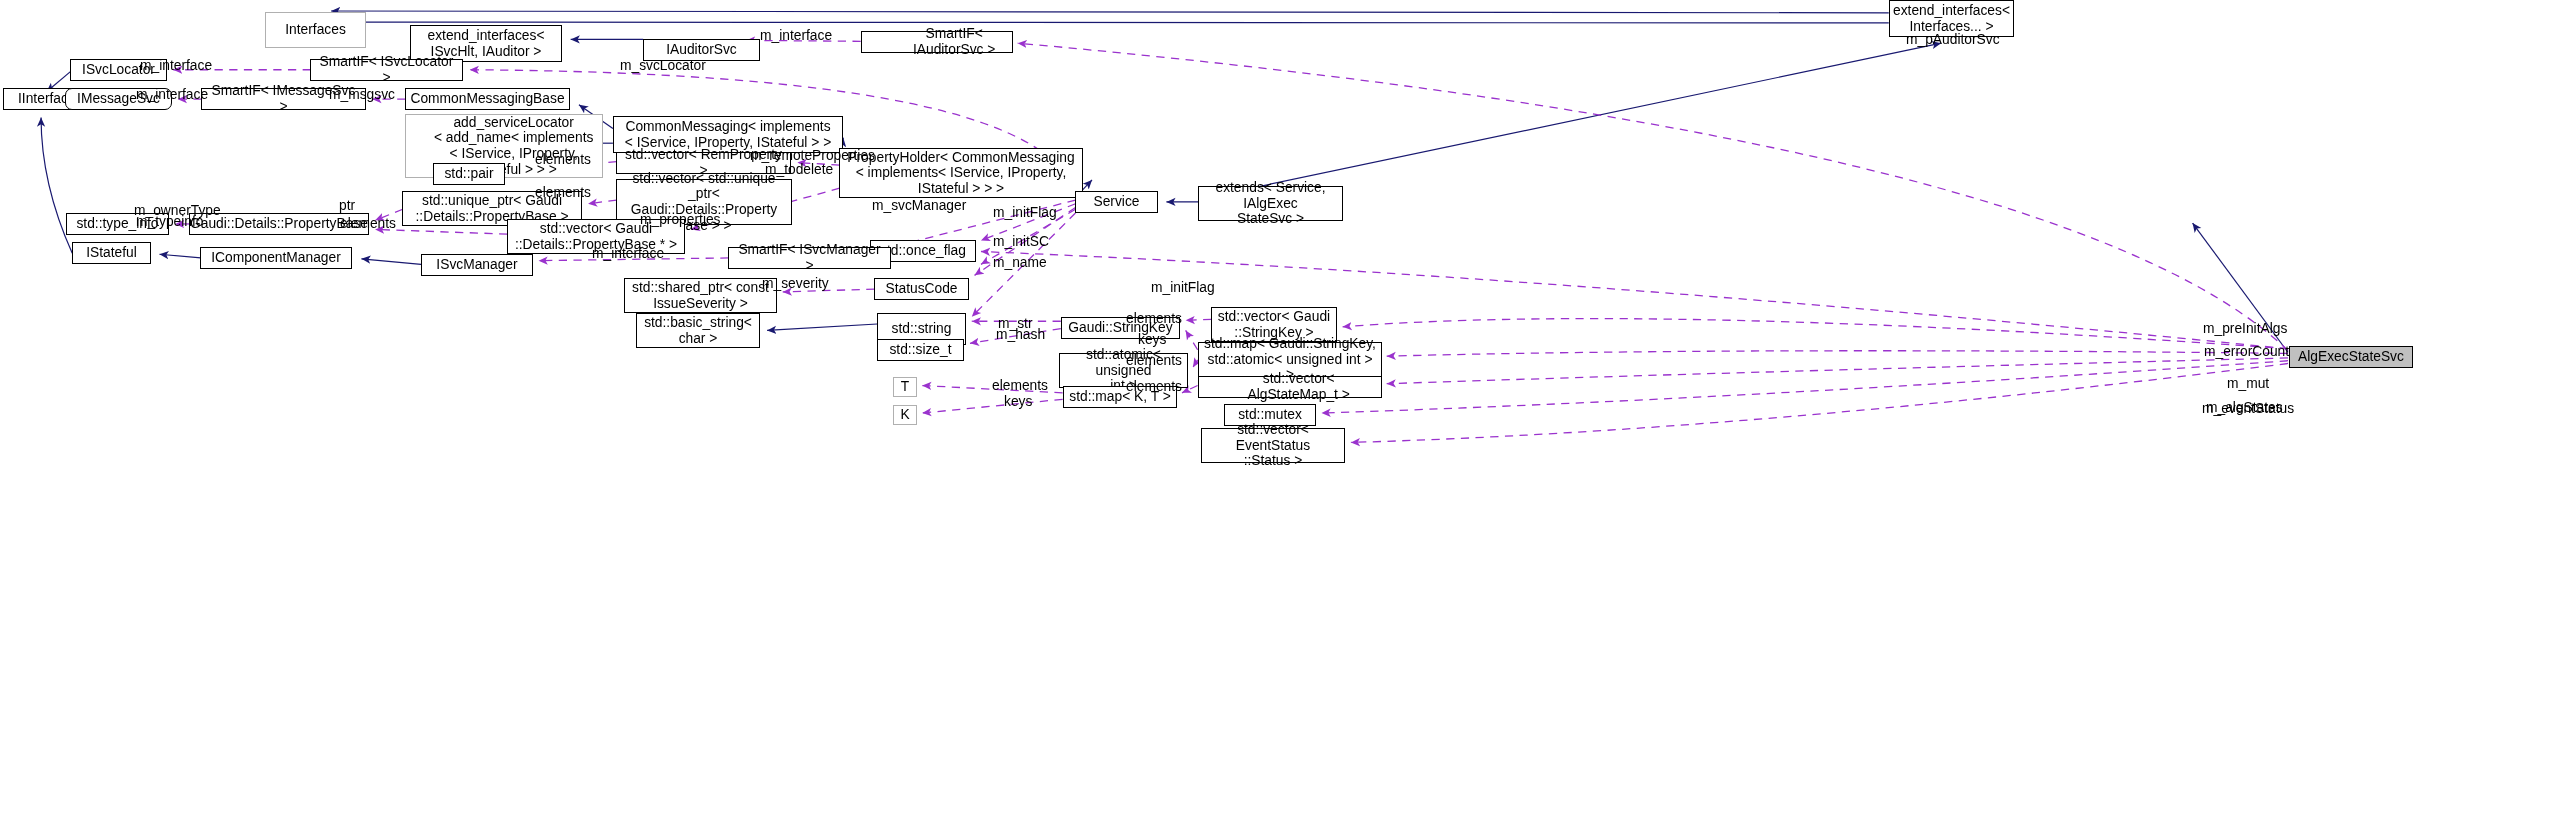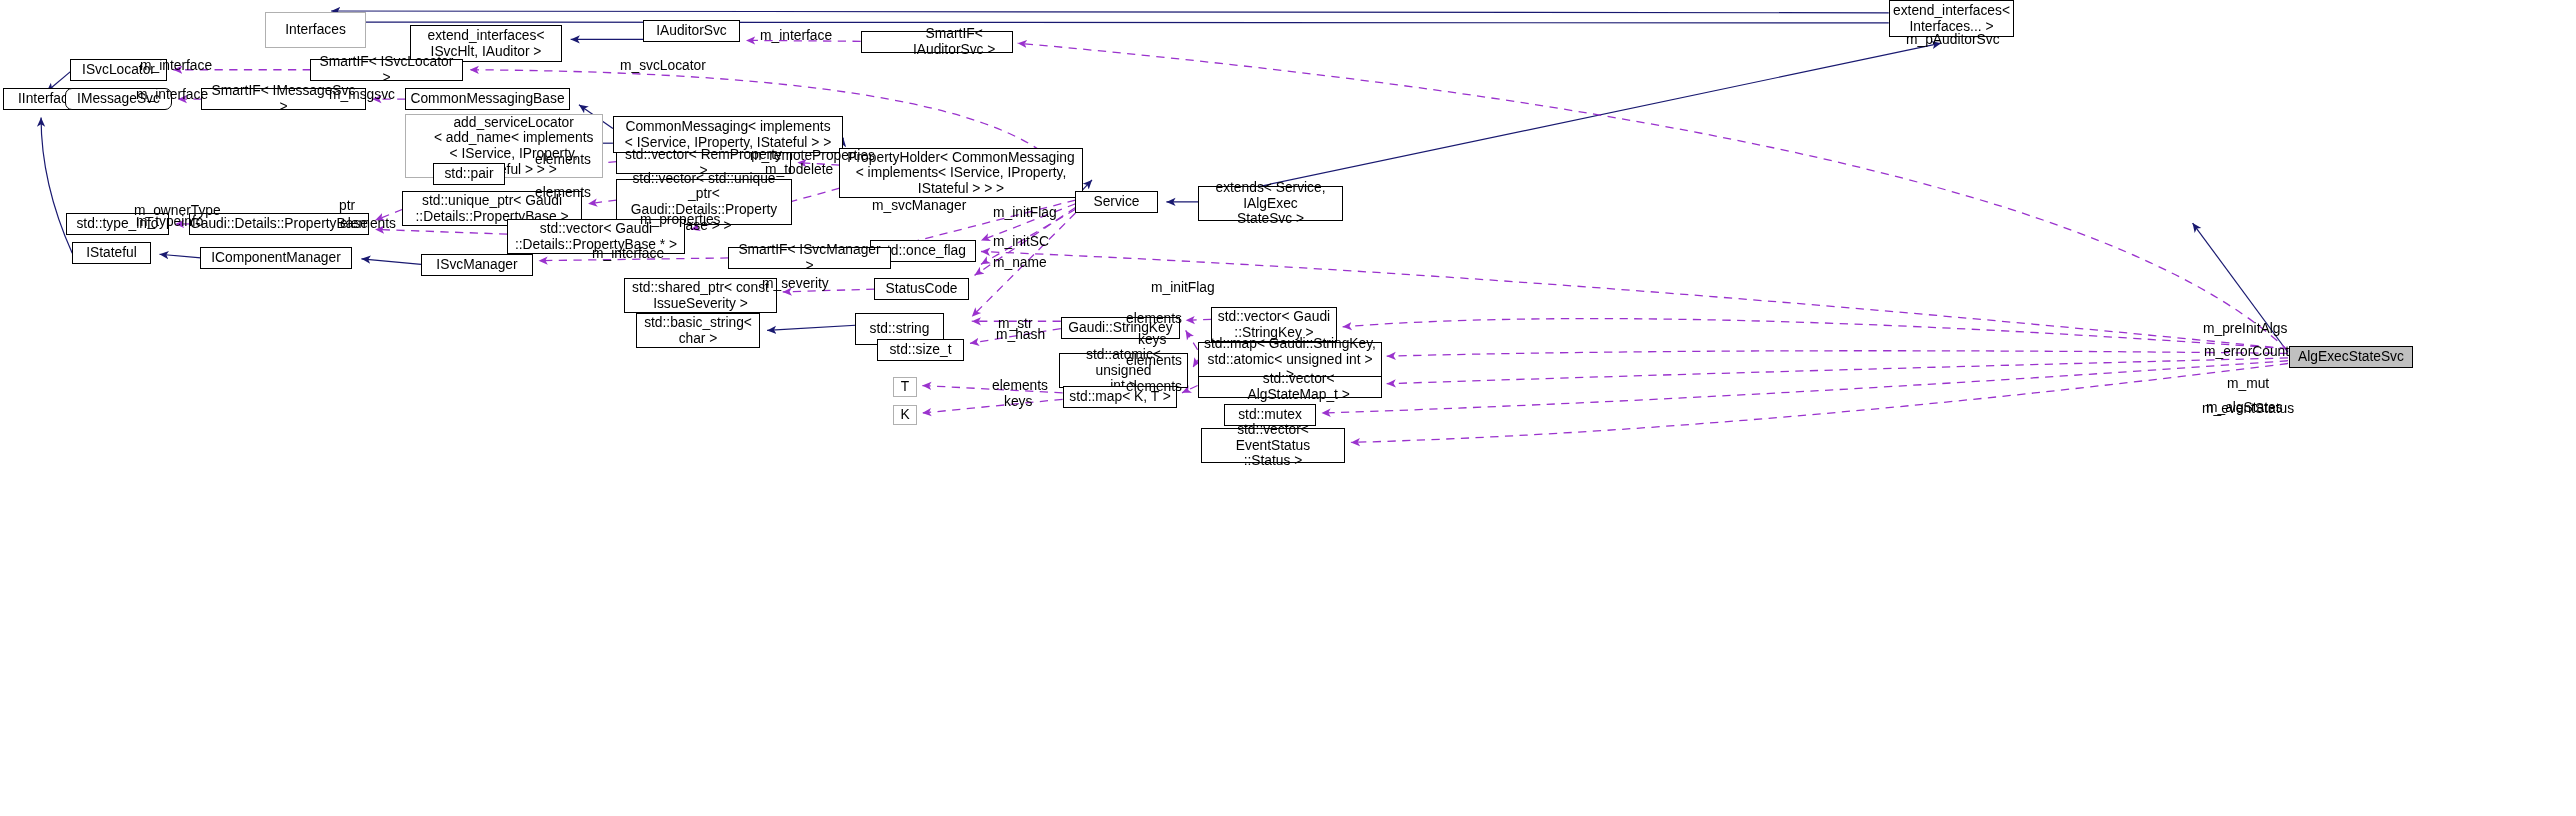--- a/index.html
+++ b/index.html
@@ -166,21 +166,21 @@
       <path d="M2492,396 Q1900,470 1471,482"></path>
     </g>
   </svg>
 
   <div id="nodes-layer">
       <div class="node faded" style="left: 221px; top: 12px; width: 101px; height: 36px; margin-left: 44px;">Interfaces</div>
       <div class="node" style="left: 1889px; top: 0px; width: 125px; height: 37px;">extend_interfaces&lt;
 Interfaces... &gt;</div>
       <div class="node" style="left: 410px; top: 25px; width: 152px; height: 37px;">extend_interfaces&lt;
 ISvcHlt, IAuditor &gt;</div>
-      <div class="node" style="left: 643px; top: 20px; width: 97px; height: 22px;">IAuditorSvc</div>
+      <div class="node" style="left: 643px; top: 39px; width: 117px; height: 22px;">IAuditorSvc</div>
       <div class="node" style="left: 861px; top: 31px; width: 152px; height: 22px; padding-left: 38px;">SmartIF&lt; IAuditorSvc &gt;</div>
       <div class="node" style="left: 70px; top: 59px; width: 97px; height: 22px;">ISvcLocator</div>
       <div class="node" style="left: 310px; top: 59px; width: 153px; height: 22px;">SmartIF&lt; ISvcLocator &gt;</div>
       <div class="node" style="left: 2.8px; top: 88px; width: 88px; height: 22px;">IInterface</div>
       <div class="node" style="left: 65px; top: 88px; width: 107px; height: 22px; border-radius: 7px;">IMessageSvc</div>
       <div class="node" style="left: 201px; top: 88px; width: 165px; height: 22px;">SmartIF&lt; IMessageSvc &gt;</div>
       <div class="node" style="left: 405px; top: 88px; width: 165px; height: 22px;">CommonMessagingBase</div>
       <div class="node faded" style="left: 405px; top: 114px; width: 198px; height: 64px; padding-left: 23px;">add_serviceLocator
 &lt; add_name&lt; implements
 &lt; IService, IProperty,
@@ -209,21 +209,21 @@
       <div class="node" style="left: 870px; top: 240px; width: 106px; height: 22px;">std::once_flag</div>
       <div class="node" style="left: 421px; top: 254px; width: 112px; height: 22px;">ISvcManager</div>
       <div class="node" style="left: 728px; top: 247px; width: 163px; height: 22px;">SmartIF&lt; ISvcManager &gt;</div>
       <div class="node" style="left: 874px; top: 278px; width: 95px; height: 22px;">StatusCode</div>
       <div class="node" style="left: 624px; top: 278px; width: 153px; height: 35px;">std::shared_ptr&lt; const
 IssueSeverity &gt;</div>
       <div class="node" style="left: 1211px; top: 307px; width: 126px; height: 35px;">std::vector&lt; Gaudi
 ::StringKey &gt;</div>
       <div class="node" style="left: 636px; top: 313px; width: 124px; height: 35px;">std::basic_string&lt;
 char &gt;</div>
-      <div class="node" style="left: 855px; top: 313px; width: 89px; height: 32px;">std::string</div>
+      <div class="node" style="left: 877px; top: 313px; width: 89px; height: 32px;">std::string</div>
       <div class="node" style="left: 1061px; top: 317px; width: 119px; height: 22px;">Gaudi::StringKey</div>
       <div class="node" style="left: 877px; top: 339px; width: 87px; height: 22px;">std::size_t</div>
       <div class="node" style="left: 1198px; top: 342px; width: 184px; height: 35px;">std::map&lt; Gaudi::StringKey,
 std::atomic&lt; unsigned int &gt; &gt;</div>
       <div class="node focus" style="left: 2289px; top: 346px; width: 124px; height: 22px;">AlgExecStateSvc</div>
       <div class="node" style="left: 1059px; top: 353px; width: 129px; height: 35px;">std::atomic&lt; unsigned
 int &gt;</div>
       <div class="node" style="left: 1198px; top: 376px; width: 184px; height: 22px; padding-left: 21px;">std::vector&lt; AlgStateMap_t &gt;</div>
       <div class="node faded" style="left: 893px; top: 377px; width: 24px; height: 20px;">T</div>
       <div class="node" style="left: 1063px; top: 386px; width: 114px; height: 22px;">std::map&lt; K, T &gt;</div>

